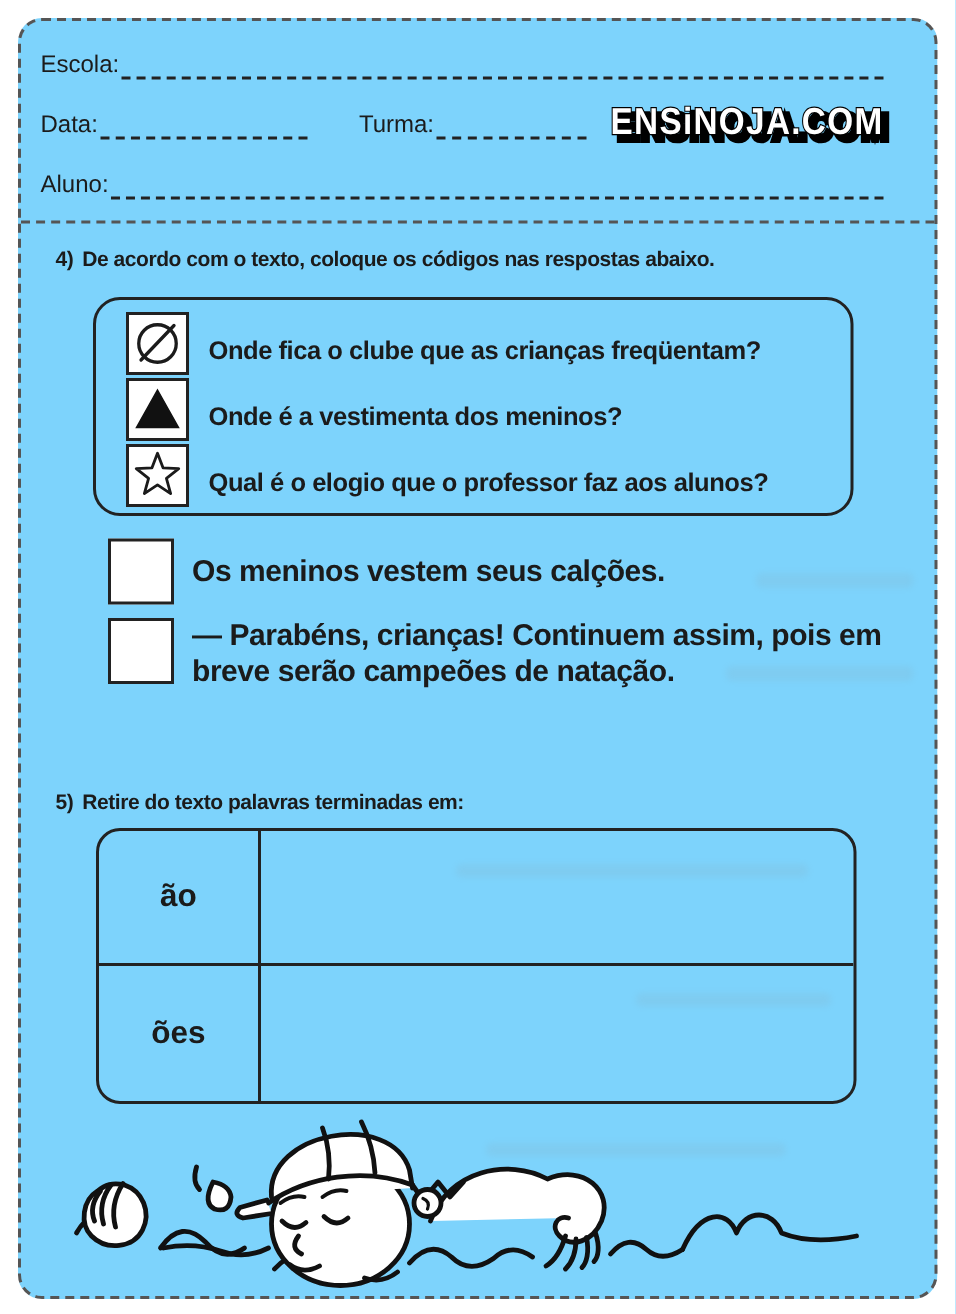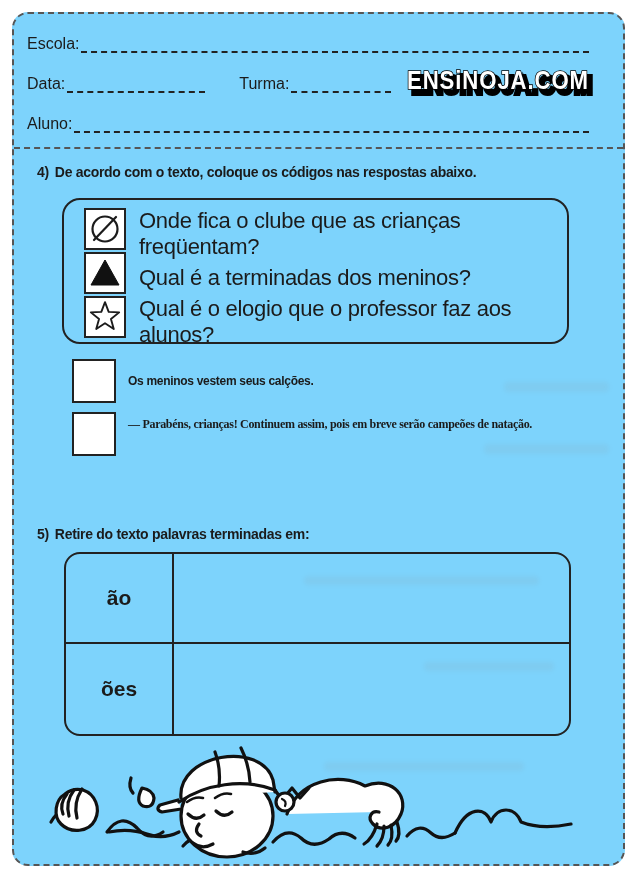--- a/index.html
+++ b/index.html
@@ -26,26 +26,26 @@
   
   .q-heading{position:absolute;left:23px;font-size:14px;font-weight:700;letter-spacing:-0.3px;}
   .q4-heading{top:150px;}
   .q-num{margin-right:6px;}
   .codes-box{
     position:absolute;left:48px;top:184px;width:503px;height:142px;
     border:2px solid #222;border-radius:18px;
   }
   .code-row{position:absolute;left:20px;display:flex;align-items:center;gap:13px;height:42px;}
   .code-row .sq{width:38px;height:38px;border:2px solid #222;display:flex;align-items:center;justify-content:center;flex:0 0 auto;background:#fff;}
-  .code-text{font-size:22px;font-weight:400;letter-spacing:-0.3px;margin-top:10px;}
+  .code-text{font-size:17px;font-weight:700;letter-spacing:-0.3px;margin-top:10px;}
   
   .ans-row{position:absolute;left:58px;display:flex;gap:12px;align-items:center;}
-  .ans-row.top{align-items:flex-start;font-family:Liberation Serif, serif;}
+  .ans-row.top{align-items:flex-start;}
   .ans-box{width:40px;height:40px;border:2px solid #222;flex:0 0 auto;background:#fff;}
-  .ans-text{font-size:12px;font-weight:700;letter-spacing:-0.3px;line-height:24px;width:486px;}
+  .ans-text{font-size:20px;font-weight:700;letter-spacing:-0.3px;line-height:24px;width:486px;}
   
   .q5-heading{top:512px;}
   .q5-table{
     position:absolute;left:50px;top:538px;width:503px;height:180px;
     border:2px solid #222;border-radius:16px;overflow:hidden;background:transparent;
     display:grid;grid-template-columns:108px 1fr;grid-template-rows:1fr 1fr;
   }
   .q5-cell{border-color:#222;}
   .c-label{display:flex;align-items:center;justify-content:center;font-size:21px;font-weight:700;border-right:2px solid #222;}
   .r1{border-bottom:2px solid #222;}
@@ -95,21 +95,21 @@
           </svg>
       </span>
       <span class="code-text">Onde fica o clube que as crianças freqüentam?</span>
     </div>
     <div class="code-row" style="top:52px">
       <span class="sq">
         <svg width="34" height="34" viewBox="0 0 34 34">
             <polygon points="17,4 31,29 3,29" fill="#111" stroke="#111" stroke-width="1"></polygon>
           </svg>
       </span>
-      <span class="code-text">Qual é a terminadas dos meninos?</span>
+      <span class="code-text">Onde é a vestimenta dos meninos?</span>
     </div>
     <div class="code-row" style="top:96px">
       <span class="sq">
         <svg width="36" height="36" viewBox="0 0 44 46">
             <polygon points="22,4 26.7,16.5 40.1,17.1 29.6,25.5 33.2,38.4 22,31 10.8,38.4 14.4,25.5 3.9,17.1 17.3,16.5" fill="#fff" stroke="#1b1b1b" stroke-width="2.4" stroke-linejoin="round"></polygon>
           </svg>
       </span>
       <span class="code-text">Qual é o elogio que o professor faz aos alunos?</span>
     </div>
   </div>

